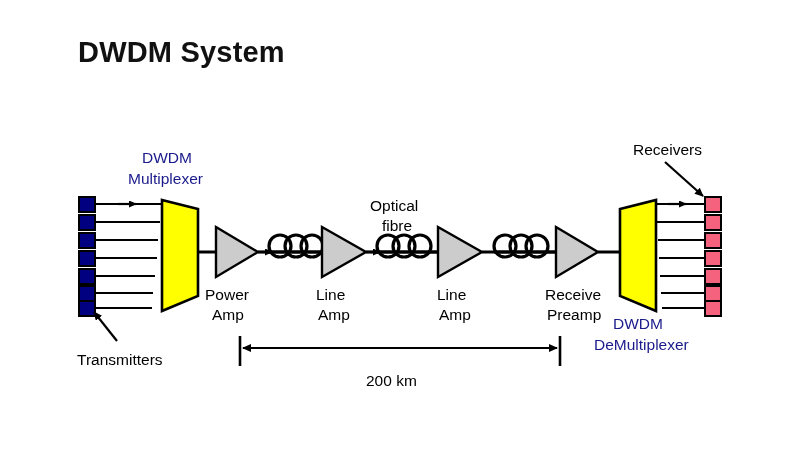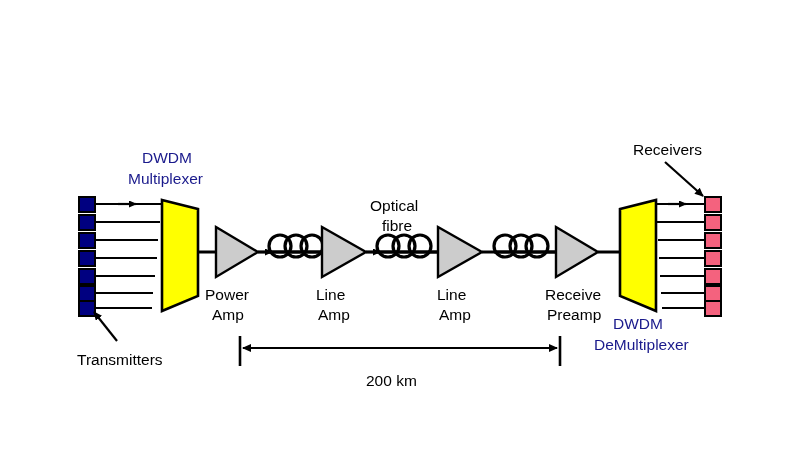--- a/index.html
+++ b/index.html
@@ -46,20 +46,21 @@
     font-family: "Liberation Sans", sans-serif;
     font-size: 15.5px;
     fill: #000000;
   }
 </style>
 </head>
 <body>
 
 <div id="root">
 
+  <div id="diagram-title">DWDM System</div>
 
   <svg id="scene" viewBox="0 0 800 455">
 
     <defs>
       <marker id="ah" markerWidth="9" markerHeight="9" refX="8" refY="4" orient="auto" markerUnits="userSpaceOnUse">
         <path d="M0,0 L9,4 L0,8 z" fill="#000000"></path>
       </marker>
       <marker id="ah-small" markerWidth="8" markerHeight="8" refX="7" refY="3.5" orient="auto" markerUnits="userSpaceOnUse">
         <path d="M0,0 L8,3.5 L0,7 z" fill="#000000"></path>
       </marker>

